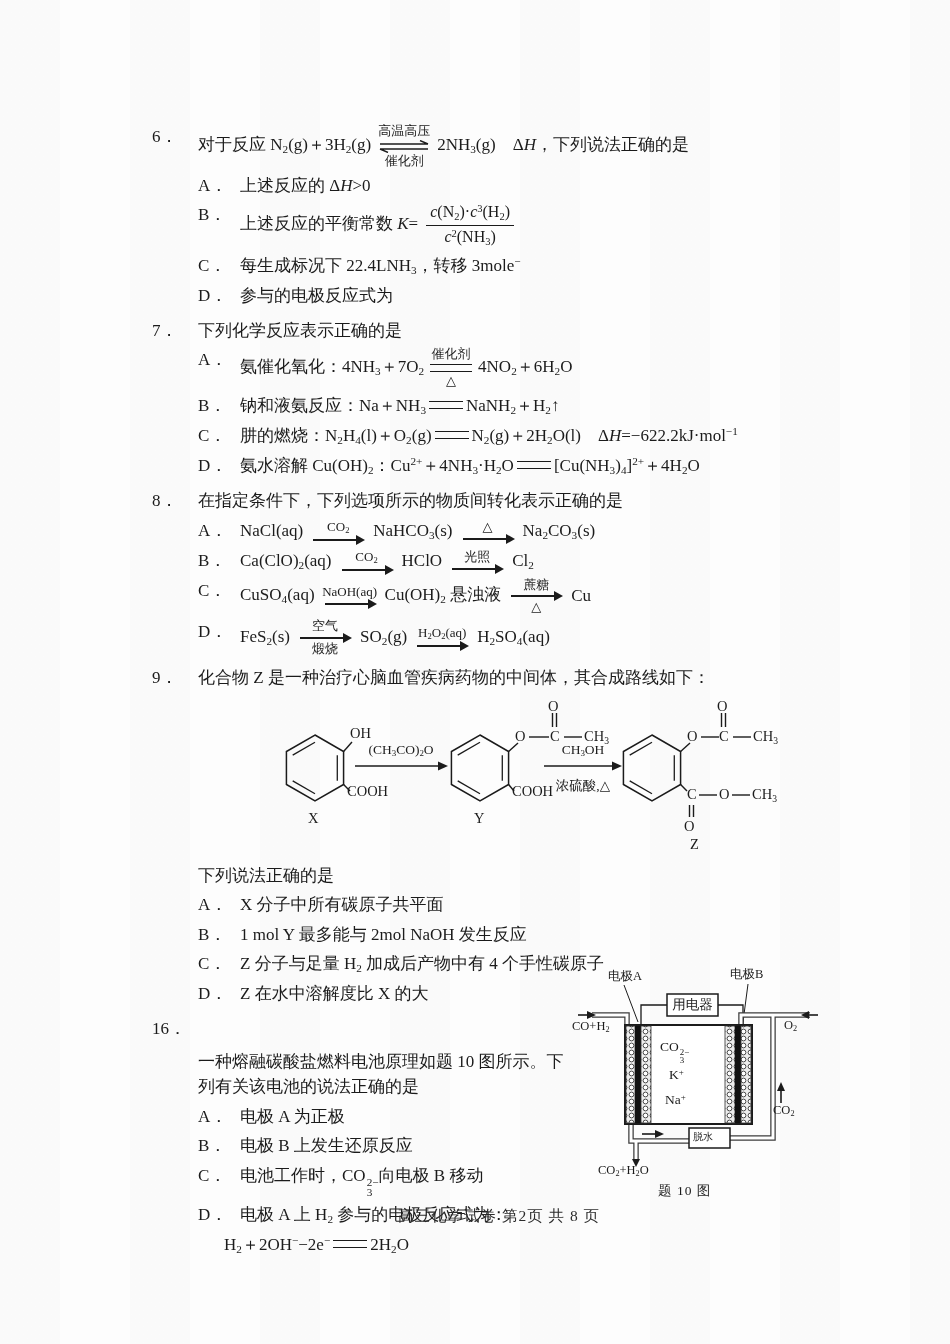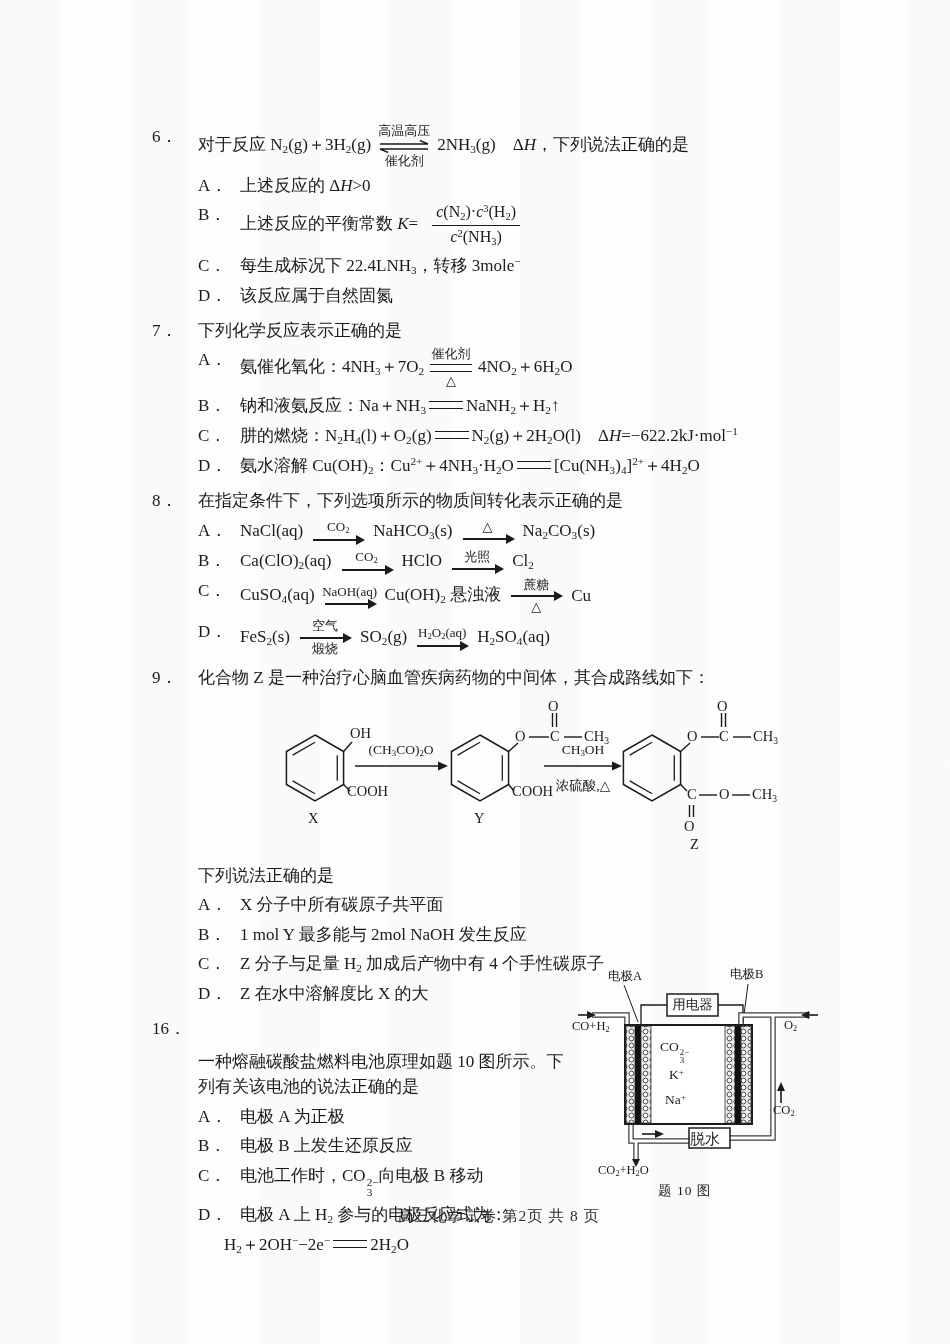--- a/index.html
+++ b/index.html
@@ -17,21 +17,21 @@
   .letter{flex:0 0 42px;}
   .segs{flex:1;}
   .line sub{font-size:0.66em;vertical-align:-0.28em;}
   .line sup{font-size:0.66em;vertical-align:0.5em;letter-spacing:0;}
   i{font-style:italic;}
   
   .ss{display:inline-flex;flex-direction:column;align-items:flex-start;vertical-align:-0.42em;
       line-height:0.95;font-size:0.66em;margin-left:1px;}
   .ss .st,.ss .sb{display:block;}
   
-  .frac{display:inline-block;vertical-align:middle;text-align:center;line-height:1.3;margin:0 14px;font-size:16px;}
+  .frac{display:inline-block;vertical-align:middle;text-align:center;line-height:1.3;margin:0 8px;font-size:16px;}
   .frac .num{display:block;border-bottom:1.4px solid #1b1b1b;padding:0 4px 1px;}
   .frac .den{display:block;padding-top:1px;}
   
   .stk{display:inline-flex;flex-direction:column;align-items:center;vertical-align:middle;
        margin:0 6px;line-height:1.15;}
   .stk .ct,.stk .cb{font-size:13px;white-space:nowrap;}
   .arr{position:relative;height:1.6px;background:#1b1b1b;min-width:50px;align-self:stretch;margin:3px 4px;}
   .arr:after{content:'';position:absolute;right:-2px;top:-4.2px;width:0;height:0;
        border-left:9px solid #1b1b1b;border-top:5px solid transparent;border-bottom:5px solid transparent;}
   .deq{display:inline-block;width:34px;height:6px;border-top:1.6px solid #1b1b1b;
@@ -55,21 +55,21 @@
   #sy-zobot{left:486px;top:120px} #sy-z{left:492px;top:138px}
   
   .fig-cell{position:absolute;left:572px;top:958px;width:248px;height:252px;}
   .fig-cell svg{position:absolute;left:0;top:0;}
   .cl{position:absolute;font-size:12.5px;line-height:1.1;white-space:nowrap;}
   .cl sub{font-size:0.66em;vertical-align:-0.28em;}
   .cl sup{font-size:0.66em;vertical-align:0.5em;}
   .cl .ss{vertical-align:-0.42em;}
   #cl-ea{left:36px;top:12px}   #cl-eb{left:158px;top:10px}
   #cl-load{left:96px;top:40px;width:49px;text-align:center;font-size:13.5px}
-  #cl-deh{left:118px;top:173px;width:26px;text-align:center;font-size:15px}
+  #cl-deh{left:118px;top:173px;width:26px;text-align:center;font-size:10px}
   #cl-fuel{left:0;top:62px}    #cl-o2{left:212px;top:61px}
   #cl-co2{left:201px;top:146px} #cl-ex{left:26px;top:206px}
   #cl-ion0{left:88px;top:82px;font-size:13.5px} #cl-ion1{left:97px;top:110px;font-size:13.5px}
   #cl-ion2{left:93px;top:135px;font-size:13.5px}
   #cl-cap{left:86px;top:226px;font-size:13.5px;letter-spacing:1px}
   .q10 .qbody{max-width:382px;margin-top:33px;}
   .cont{margin-left:26px;margin-top:2px;}
   .footer{position:absolute;left:398px;top:1206px;font-size:15.5px;color:#2b2b2b;letter-spacing:1px;}
 </style>
 </head>
@@ -96,21 +96,21 @@
         <div class="opt">
             <span class="letter">B．</span>
             <div class="segs line"><span>上述反应的平衡常数 <i>K</i>=</span><span class="frac"><span class="num"><i>c</i>(N<sub>2</sub>)·<i>c</i><sup>3</sup>(H<sub>2</sub>)</span><span class="den"><i>c</i><sup>2</sup>(NH<sub>3</sub>)</span></span></div>
           </div>
         <div class="opt">
             <span class="letter">C．</span>
             <div class="segs line"><span>每生成标况下 22.4LNH<sub>3</sub>，转移 3mole<sup>−</sup></span></div>
           </div>
         <div class="opt">
             <span class="letter">D．</span>
-            <div class="segs line"><span>该反应属于自然固氮</span></div>
+            <div class="segs line"><span>参与的电极反应式为</span></div>
           </div>
       </div>
     </div>
 
     <div class="q">
       <span class="qnum">7．</span>
       <div class="qbody">
         <div class="line stem"><span>下列化学反应表示正确的是</span></div>
         <div class="opt">
             <span class="letter">A．</span>

